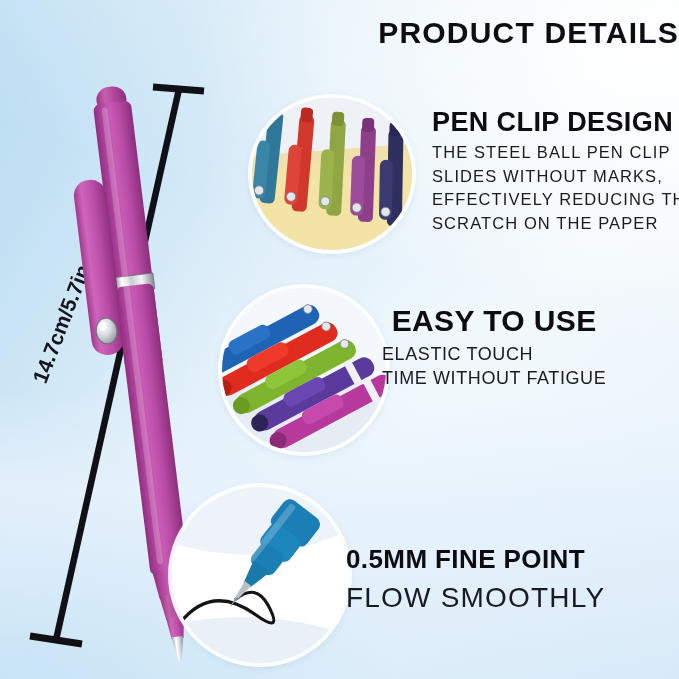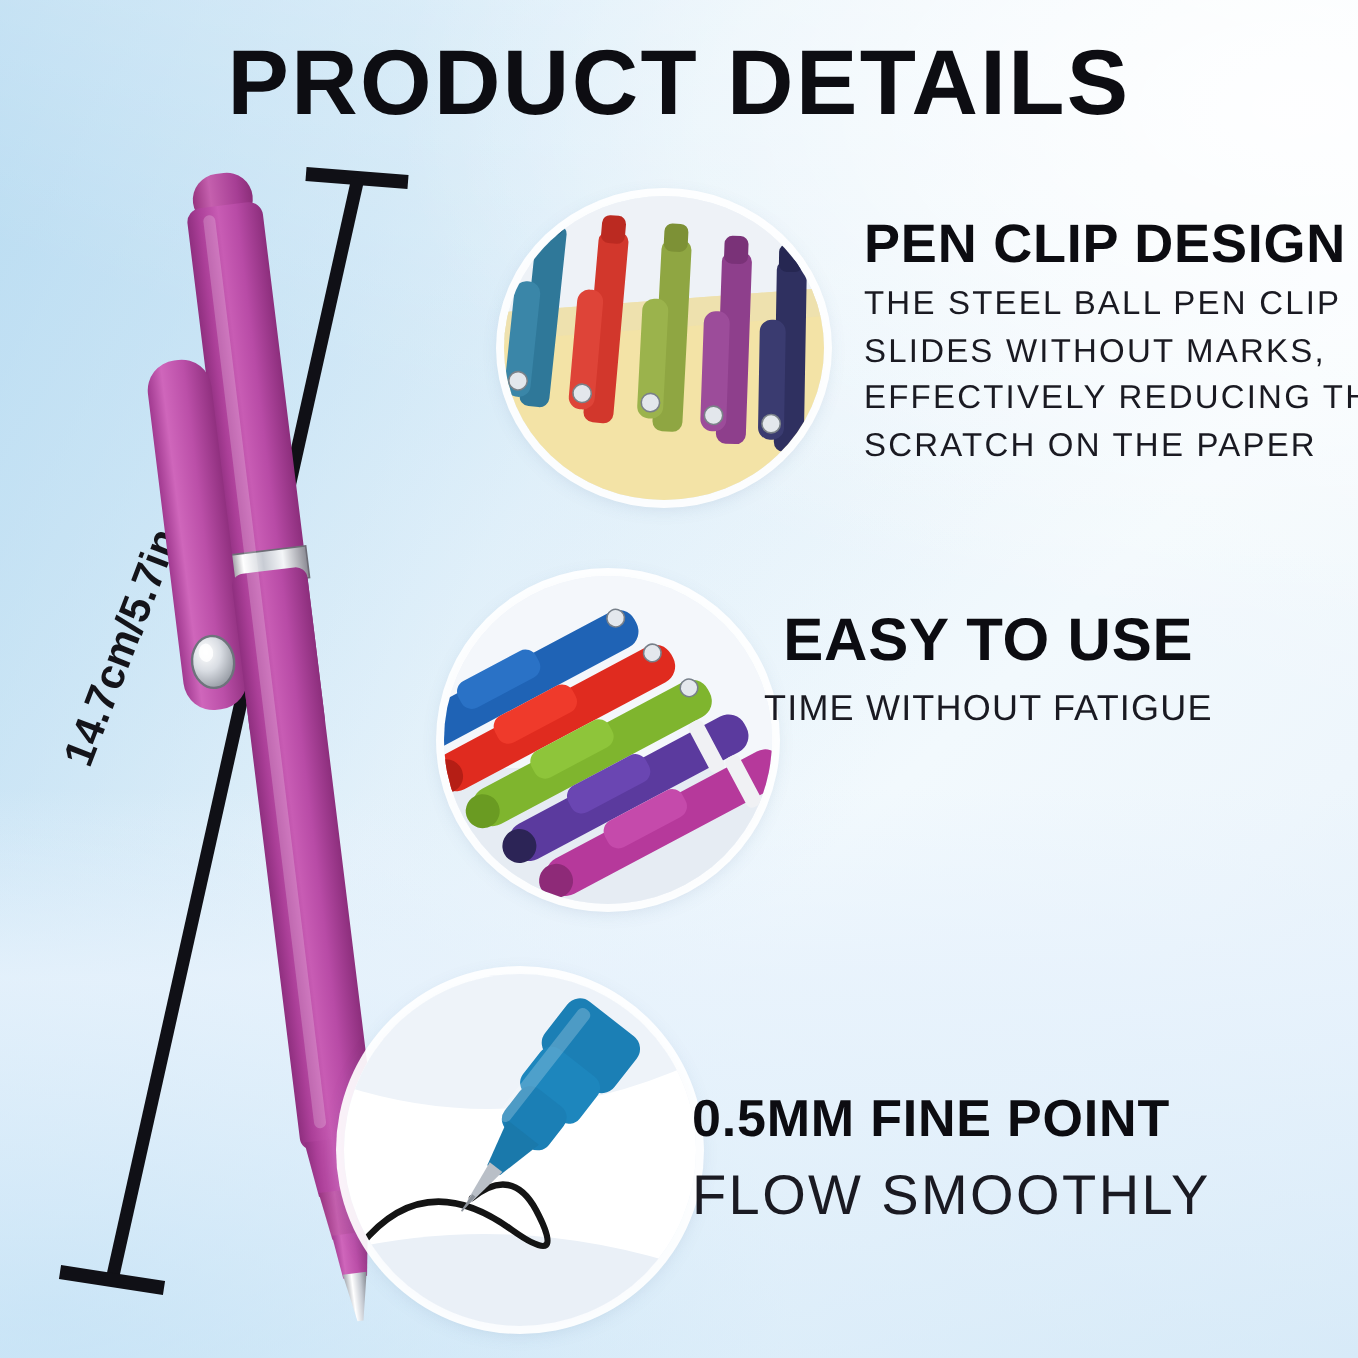--- a/index.html
+++ b/index.html
@@ -16,22 +16,22 @@
   
   .bg-wash{position:absolute;inset:0;pointer-events:none;}
   .bg-wash.w1{background:linear-gradient(115deg, rgba(178,216,240,.75) 0%, rgba(214,234,248,.25) 38%, rgba(255,255,255,0) 62%);}
   .bg-wash.w2{background:linear-gradient(200deg, rgba(255,255,255,.55) 0%, rgba(255,255,255,0) 40%);}
   .bg-wash.w3{background:radial-gradient(120% 70% at 95% 8%, rgba(255,255,255,.9) 0%, rgba(255,255,255,0) 55%);}
   .bg-wash.w4{background:radial-gradient(90% 60% at 4% 96%, rgba(186,222,244,.85) 0%, rgba(186,222,244,0) 60%);}
   .bg-wash.w5{background:linear-gradient(to bottom, rgba(255,255,255,0) 58%, rgba(231,242,252,.85) 72%, rgba(206,230,247,.55) 100%);}
 
   
   #title{
-    position:absolute;left:0;top:18px;width:679px;text-align:center;
-    font-size:46px;font-weight:bold;letter-spacing:1.2px;
+    position:absolute;left:0;top:18px;width:679px;text-align:right;
+    font-size:30px;font-weight:bold;letter-spacing:1.2px;
     color:#0d0d12;line-height:1;
     font-family:"Liberation Sans",sans-serif;
   }
 
   
   #dimline{position:absolute;left:22px;top:78px;width:210px;height:580px;pointer-events:none;}
   #dimlabel{
     position:absolute;left:6px;top:300px;
     transform:rotate(-69deg);transform-origin:left top;
     font-size:21px;font-weight:bold;color:#14141a;white-space:nowrap;
@@ -257,20 +257,21 @@
             <rect x="26" y="22" width="44" height="15" rx="6" fill="#c54aab"></rect>
             <circle cx="-6" cy="36" r="8.5" fill="#8e2a78"></circle>
             <rect x="96" y="22" width="8" height="28" rx="3" fill="#f0f1f4"></rect>
           </g>
         </g>
       </svg>
     </div>
     <div class="ftext" id="f2-text">
       <div class="fhead">EASY TO USE</div>
       <div class="fbody">
+        <div>ELASTIC TOUCH</div>
         <div>TIME WITHOUT FATIGUE</div>
       </div>
     </div>
   </div>
 
   <div class="feature" id="f3">
     <div class="inset" id="f3-inset">
       <svg width="176" height="176" viewBox="0 0 176 176">
         <rect width="176" height="176" fill="#ffffff"></rect>
         <path d="M0 0 H176 V44 Q88 84 0 56 Z" fill="#eef3f9"></path>

